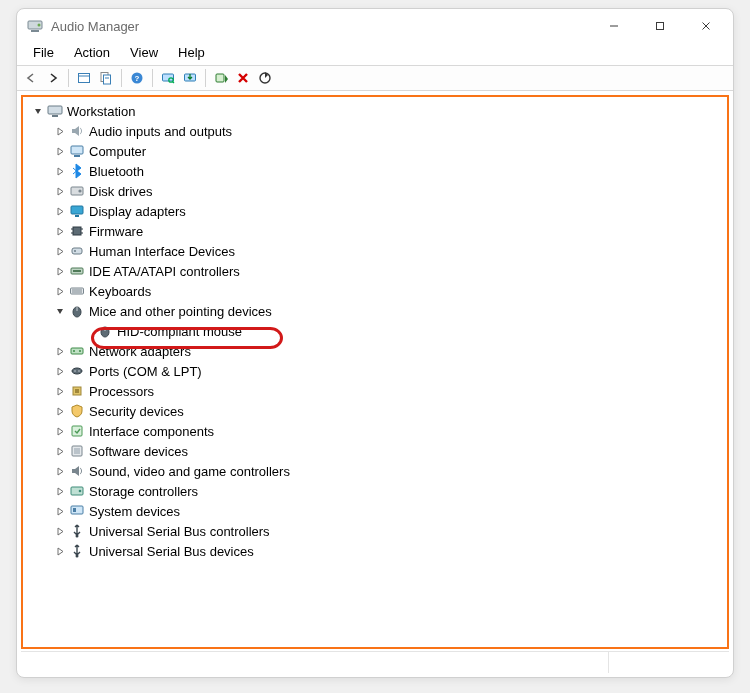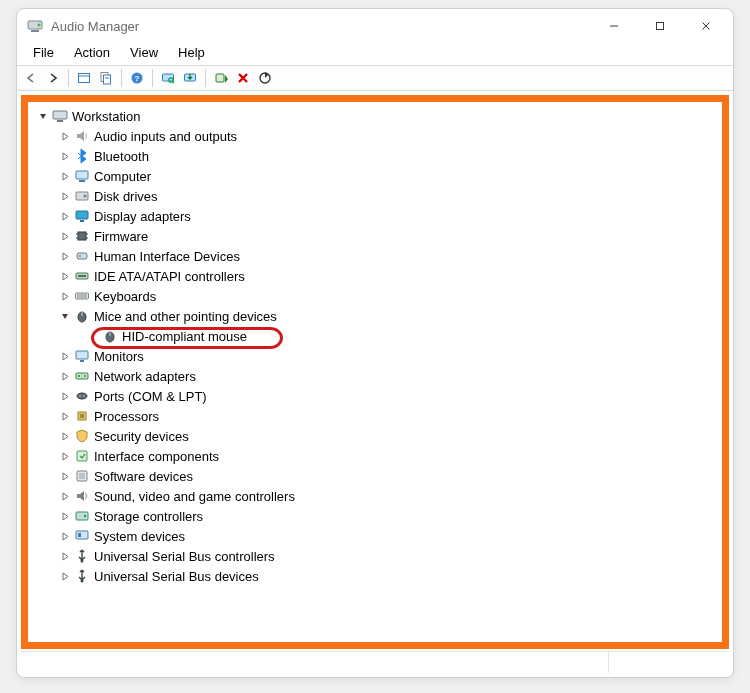--- a/index.html
+++ b/index.html
@@ -70,21 +70,21 @@
       border-radius: 2px;
     }
     .tsep {
       width: 1px; height: 18px;
       background: #d2d2d2;
       margin: 0 3px;
     }
     
     .tree-pane {
       flex: 1;
-      border: 7px solid #f97316;
+      border: 2px solid #f97316;
       margin: 4px 4px 0 4px;
       overflow: auto;
       padding: 4px 0 12px 0;
     }
     .tree ul { list-style: none; }
     .tree li { white-space: nowrap; }
     .row {
       display: flex; align-items: center;
       height: 20px;
       padding-right: 8px;
@@ -264,40 +264,40 @@
             </li>
             <li class="pad-cat">
               <div class="row">
                 <span class="expander">
                   <svg viewBox="0 0 9 9">
                     <path d="M2 1 L7 4.5 L2 8 Z" fill="none" stroke="#707070" stroke-width="1"></path>
                   </svg>
                 </span>
                 <span class="dev-icon">
                   <svg viewBox="0 0 16 16">
-                    <path d="M7 1l5 4-4 3 4 3-5 4V1z M4 5l7 6 M4 11l7-6" fill="#1e88e5" stroke="#1e88e5" stroke-width="1"></path>
-                  </svg>
-                </span>
-                <span class="label">Bluetooth</span>
-              </div>
-            </li>
-            <li class="pad-cat">
-              <div class="row">
-                <span class="expander">
-                  <svg viewBox="0 0 9 9">
-                    <path d="M2 1 L7 4.5 L2 8 Z" fill="none" stroke="#707070" stroke-width="1"></path>
-                  </svg>
-                </span>
-                <span class="dev-icon">
-                  <svg viewBox="0 0 16 16">
                     <rect x="2" y="3" width="12" height="8" rx="1" fill="#cfe6f7" stroke="#4b7ea5"></rect>
                     <rect x="5" y="12" width="6" height="2" fill="#4b7ea5"></rect>
                   </svg>
                 </span>
                 <span class="label">Computer</span>
+              </div>
+            </li>
+            <li class="pad-cat">
+              <div class="row">
+                <span class="expander">
+                  <svg viewBox="0 0 9 9">
+                    <path d="M2 1 L7 4.5 L2 8 Z" fill="none" stroke="#707070" stroke-width="1"></path>
+                  </svg>
+                </span>
+                <span class="dev-icon">
+                  <svg viewBox="0 0 16 16">
+                    <path d="M7 1l5 4-4 3 4 3-5 4V1z M4 5l7 6 M4 11l7-6" fill="#1e88e5" stroke="#1e88e5" stroke-width="1"></path>
+                  </svg>
+                </span>
+                <span class="label">Bluetooth</span>
               </div>
             </li>
             <li class="pad-cat">
               <div class="row">
                 <span class="expander">
                   <svg viewBox="0 0 9 9">
                     <path d="M2 1 L7 4.5 L2 8 Z" fill="none" stroke="#707070" stroke-width="1"></path>
                   </svg>
                 </span>
                 <span class="dev-icon">
@@ -425,36 +425,20 @@
             </ul>
             <li class="pad-cat">
               <div class="row">
                 <span class="expander">
                   <svg viewBox="0 0 9 9">
                     <path d="M2 1 L7 4.5 L2 8 Z" fill="none" stroke="#707070" stroke-width="1"></path>
                   </svg>
                 </span>
                 <span class="dev-icon">
                   <svg viewBox="0 0 16 16">
-                    <rect x="2" y="3" width="12" height="8" rx="1" fill="#cfe6f7" stroke="#4b7ea5"></rect>
-                    <rect x="6" y="12" width="4" height="2" fill="#4b7ea5"></rect>
-                  </svg>
-                </span>
-                <span class="label">Monitors</span>
-              </div>
-            </li>
-            <li class="pad-cat">
-              <div class="row">
-                <span class="expander">
-                  <svg viewBox="0 0 9 9">
-                    <path d="M2 1 L7 4.5 L2 8 Z" fill="none" stroke="#707070" stroke-width="1"></path>
-                  </svg>
-                </span>
-                <span class="dev-icon">
-                  <svg viewBox="0 0 16 16">
                     <rect x="2" y="5" width="12" height="6" rx="1" fill="#bfe1c4" stroke="#3e8b48"></rect>
                     <circle cx="5" cy="8" r="1" fill="#3e8b48"></circle>
                     <circle cx="11" cy="8" r="1" fill="#3e8b48"></circle>
                   </svg>
                 </span>
                 <span class="label">Network adapters</span>
               </div>
             </li>
             <li class="pad-cat">
               <div class="row">

